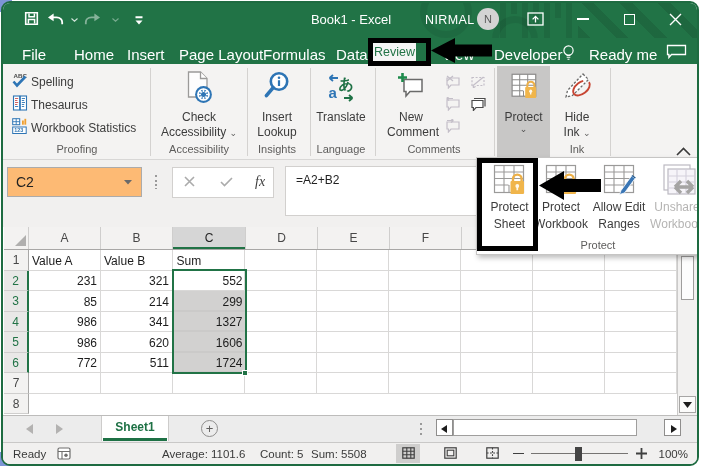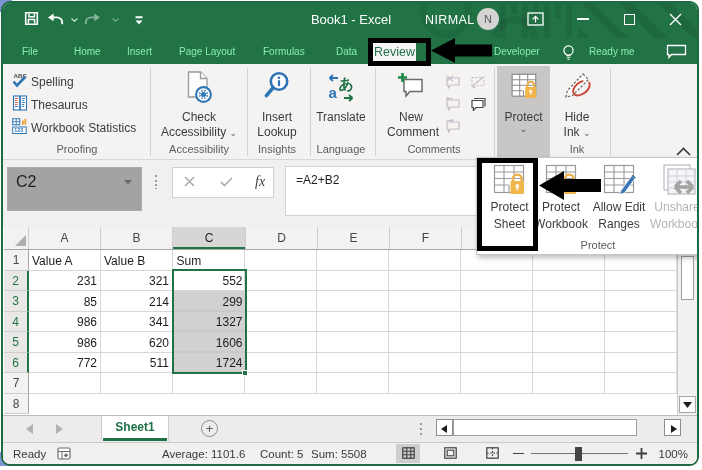--- a/index.html
+++ b/index.html
@@ -38,36 +38,36 @@
        linear-gradient(rgba(0,0,0,0.09),rgba(0,0,0,0.09)) 66px 0/6px 38px no-repeat; }
   .deco-stripes { left:578px; width:124px;
      background:repeating-linear-gradient(45deg, rgba(0,0,0,0.10) 0 9px, transparent 9px 27px); }
   .title-text { color:#fff; font-size:13px; }
   .qat-chev { position:absolute; width:7px; height:4px; }
   .avatar { position:absolute; left:477px; top:8px; width:22px; height:22px; border-radius:50%;
             background:#d4d4d4; color:#5a5a5a; font-size:11px; text-align:center; line-height:22px; }
   .wbtn { position:absolute; color:#fff; }
 
   
-  .rtab { position:absolute; top:7.5px; color:#86efac; font-size:10px; }
+  .rtab { position:absolute; top:7.5px; color:#ffffff; font-size:15px; }
   .review-box { position:absolute; left:373px; top:5px; width:43px; height:19px; background:#f5f5f5;
                 color:#217346; font-size:12.5px; text-align:center; line-height:19px; }
   .ann-rect { position:absolute; border:5px solid #000; background:transparent; z-index:40; }
   .ann-arrow { position:absolute; z-index:41; }
 
   
   .rsep { position:absolute; top:4px; width:1px; height:88px; background:#d4d2d0; }
   .rlbl { position:absolute; font-size:12px; color:#3c3c3c; }
   .glbl { position:absolute; top:79px; font-size:11px; color:#5d5c5b; text-align:center; }
   .bigline { position:absolute; font-size:12px; color:#3c3c3c; text-align:center; }
   .protect-pressed { position:absolute; left:497px; top:2px; width:53px; height:92px; background:#c8c7c6; }
 
   
-  .namebox { position:absolute; left:7px; top:167px; width:135px; height:44px; background:#a3a3a3;
-             border:1px solid #acabaa; font-size:16px; color:#222; line-height:28px; padding-left:8px; }
+  .namebox { position:absolute; left:7px; top:167px; width:135px; height:30px; background:#fdba74;
+             border:1px solid #acabaa; font-size:14px; color:#222; line-height:28px; padding-left:8px; }
   .btnbox  { position:absolute; left:172px; top:167px; width:102px; height:31px; background:#fff;
              border:1px solid #d2d0ce; }
   .formulabox { position:absolute; left:285px; top:166px; width:412px; height:50px; background:#fff;
              border:1px solid #d2d0ce; font-size:12px; color:#222; padding:6px 0 0 10px; }
 
   
   .hdrrow { position:absolute; left:4px; top:227px; height:23px; display:flex;
             border-bottom:1px solid #a8a7a6; }
   .hdrcell { height:22px; background:#f3f2f1; border-right:1px solid #cfcecd;
              font-size:12px; color:#474747; text-align:center; line-height:22px; }

